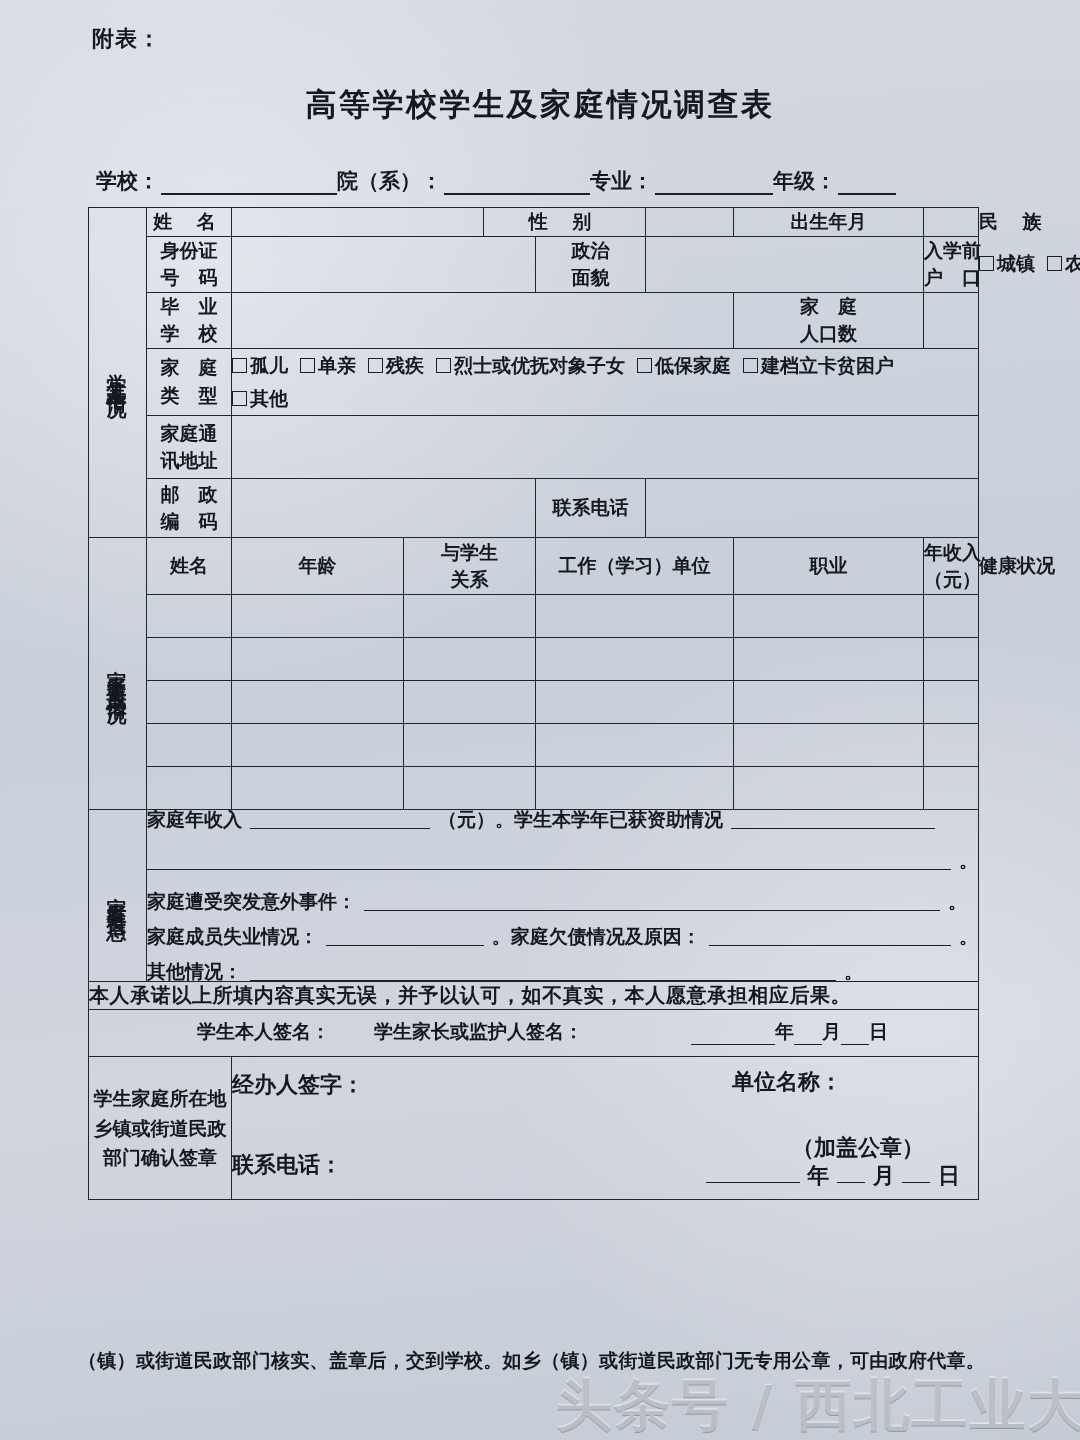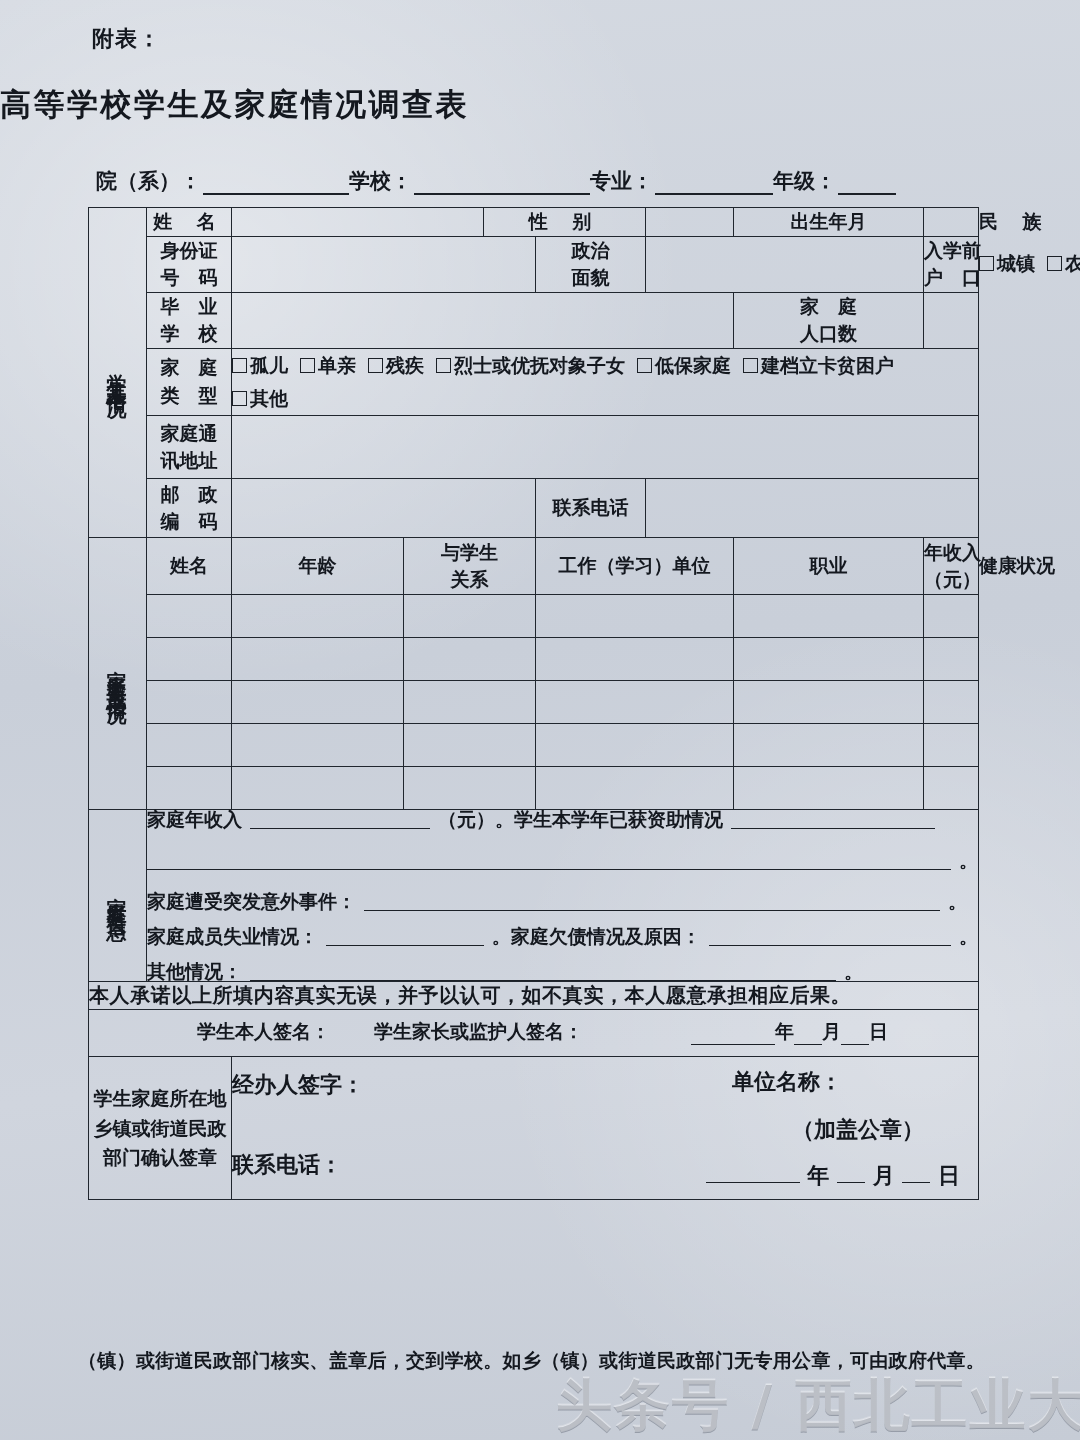--- a/index.html
+++ b/index.html
@@ -42,21 +42,21 @@
     font-size: 22px;
     font-weight: 700;
     letter-spacing: 1px;
   }
 
   .doc-title {
     position: absolute;
     left: 0;
     right: 0;
     top: 84px;
-    text-align: left;
+    text-align: center;
     font-size: 31px;
     font-weight: 700;
     letter-spacing: 2.5px;
     font-family: Liberation Mono, monospace;
   }
 
   .header-line {
     position: absolute;
     left: 96px;
     top: 167px;
@@ -163,21 +163,21 @@
   .confirm-left {
     font-weight: 700;
     font-size: 19px;
     line-height: 1.55;
     text-align: center;
     padding: 8px 4px;
     width: 172px;
   }
   .confirm-right { padding: 14px 18px 14px 14px; font-weight: 700; font-size: 22px; position: relative; height: 142px; }
   .cr-line { margin-bottom: 6px; }
-  .seal-note { position: absolute; left: 560px; top: 58px; }
+  .seal-note { position: absolute; left: 560px; top: 76px; }
   .unit-name { position: absolute; left: 500px; top: 10px; }
   .date-bottom { position: absolute; right: 18px; bottom: 8px; white-space: nowrap; }
   .dblank { display:inline-block; border-bottom: 1.8px solid #1b2027; height: 16px; }
 
   .footnote {
     position: absolute;
     left: 78px;
     top: 1345px;
     width: 930px;
     font-size: 19px;
@@ -208,26 +208,26 @@
 <div class="paper-sheen"></div>
 
 <div class="page">
 
   <div class="attach-label">附表：</div>
 
   <div class="doc-title">高等学校学生及家庭情况调查表</div>
 
   <div class="header-line">
     <span class="fld">
+      <span class="lbl">学校：</span>
+      <span class="blank b-school"></span>
+    </span>
+    <span class="fld">
       <span class="lbl">院（系）：</span>
       <span class="blank b-dept"></span>
-    </span>
-    <span class="fld">
-      <span class="lbl">学校：</span>
-      <span class="blank b-school"></span>
     </span>
     <span class="fld">
       <span class="lbl">专业：</span>
       <span class="blank b-major"></span>
     </span>
     <span class="fld">
       <span class="lbl">年级：</span>
       <span class="blank b-grade"></span>
     </span>
   </div>

